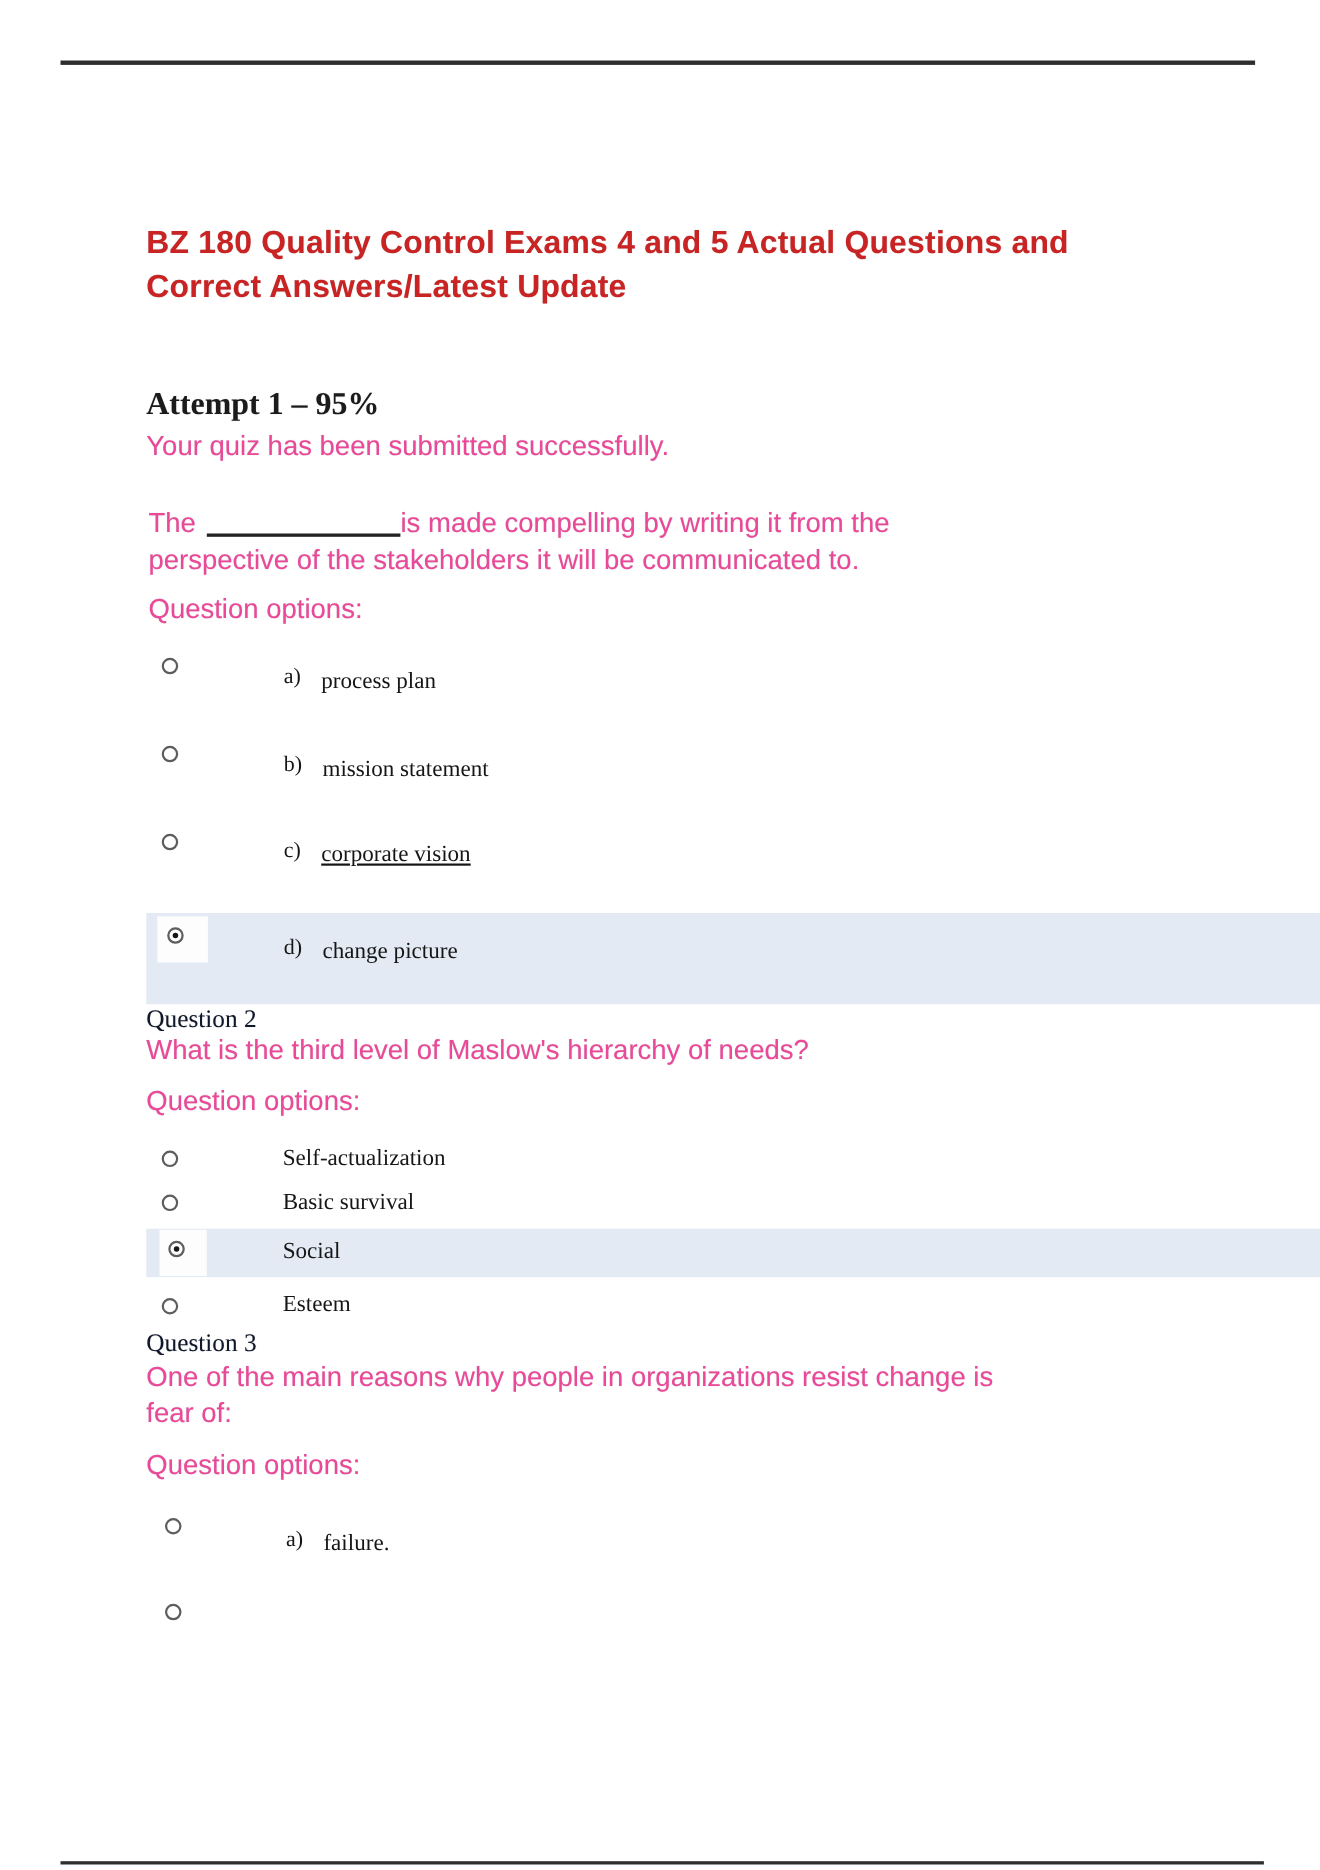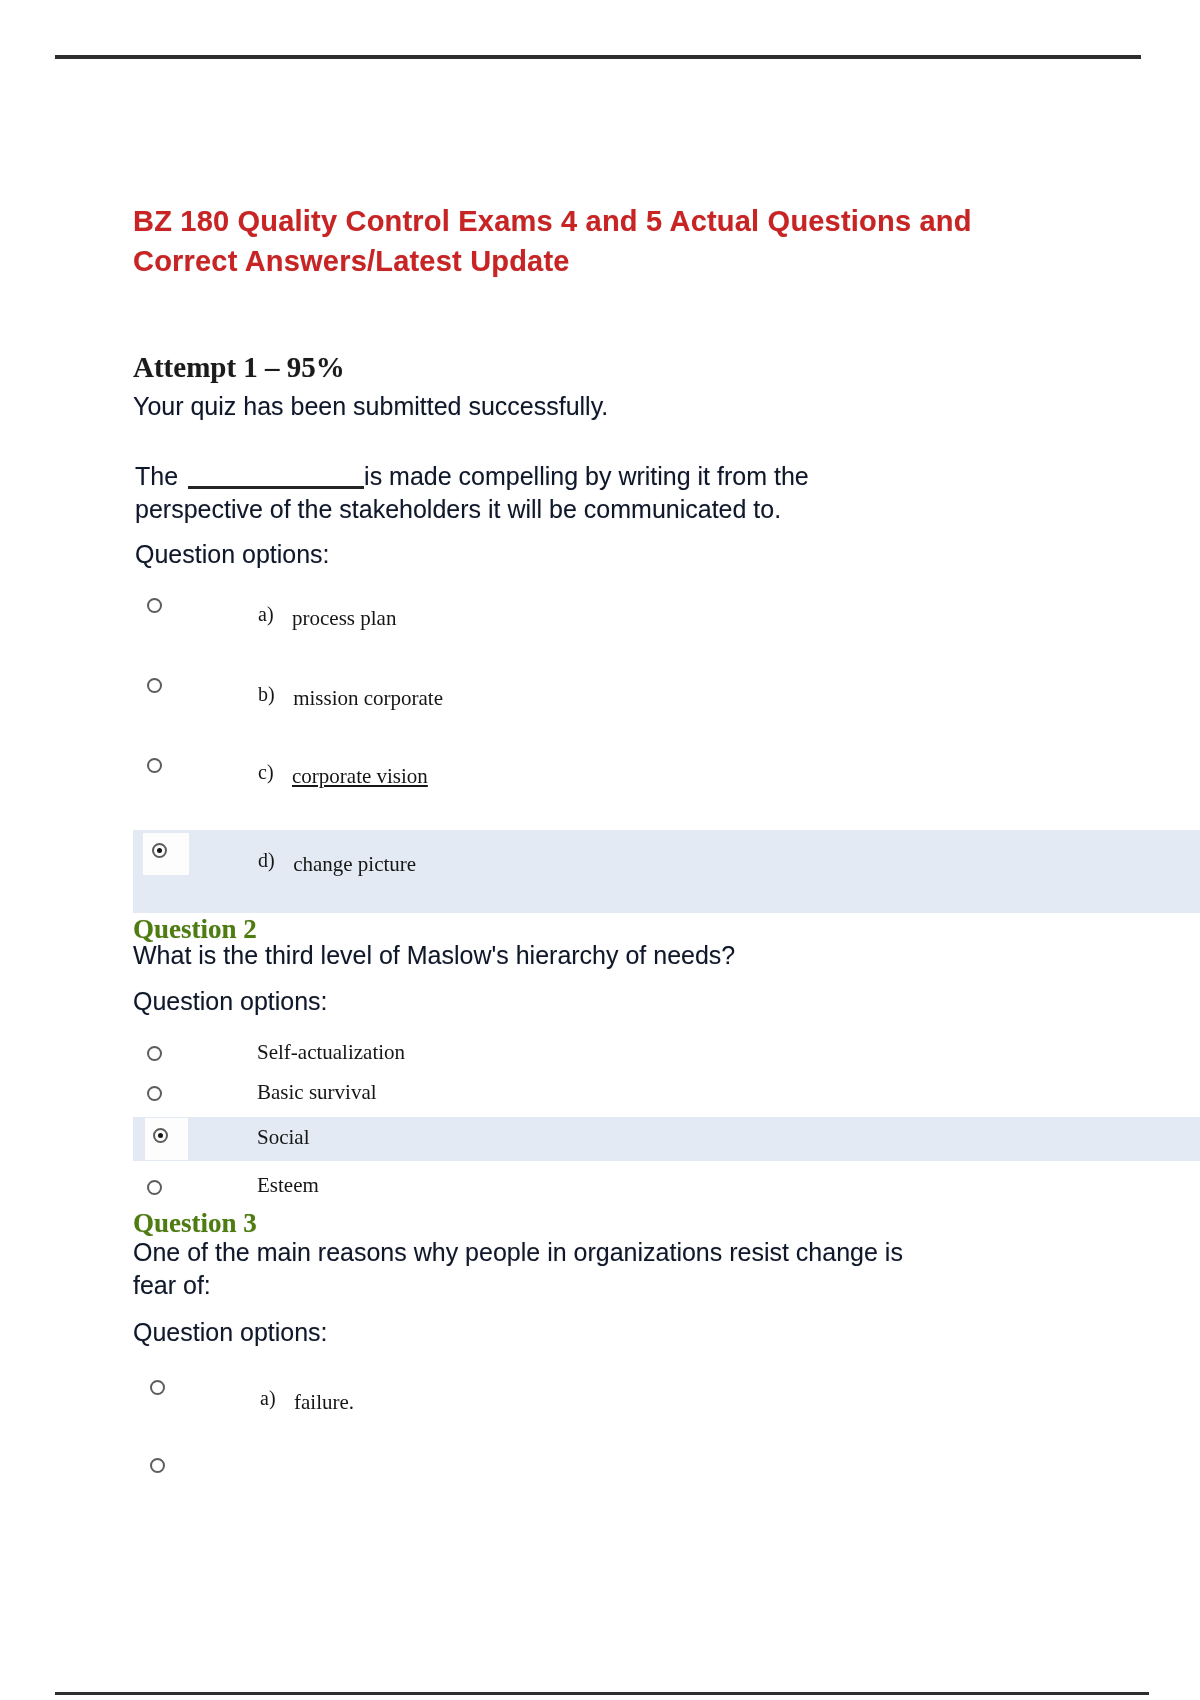--- a/index.html
+++ b/index.html
@@ -7,22 +7,22 @@
     width:1200px;height:1700px;position:relative;background:#ffffff;
     font-family:"Liberation Sans", sans-serif;color:#1e1e1e;overflow:hidden;
   }
   .abs{position:absolute;}
   .rule{background:#2e2e2e;}
   .title-line{
     left:133px;font-size:29px;font-weight:bold;color:#c92323;
     line-height:40px;letter-spacing:0.2px;white-space:nowrap;
   }
   .attempt{left:133px;top:351px;font-size:29px;font-weight:bold;color:#1b1b1b;white-space:nowrap;font-family:Liberation Serif, serif;}
-  .body-text{font-size:25px;color:#0f172a;white-space:nowrap;}
-  .q-heading{font-size:27px;font-weight:bold;font-family:"Liberation Serif", serif;color:#4d7c0f;white-space:nowrap;}
+  .body-text{font-size:25px;color:#ec4899;white-space:nowrap;}
+  .q-heading{font-size:23px;font-weight:normal;font-family:"Liberation Serif", serif;color:#0f172a;white-space:nowrap;}
   .opt-serif{font-family:"Liberation Serif", serif;font-size:21px;color:#161616;white-space:nowrap;text-align:right;}
   .opt-letter{font-family:"Liberation Serif", serif;font-size:20px;color:#161616;white-space:nowrap;}
   .blank{
     display:inline-block;width:176px;height:22px;vertical-align:-4px;
     border-bottom:3px solid #242424;margin-left:10px;
   }
   .radio{
     width:15px;height:15px;border:2px solid #5d5d5d;border-radius:50%;
     box-sizing:border-box;background:transparent;
   }
@@ -54,21 +54,21 @@
 
 <div class="abs radio" style="left:147px;top:598px;"></div>
 <div class="abs" style="left:258px;top:606px;">
   <span class="opt-letter" style="position:relative;top:-4px;">a)</span>
   <span class="opt-serif" style="margin-left:14px;">process plan</span>
 </div>
 
 <div class="abs radio" style="left:147px;top:678px;"></div>
 <div class="abs" style="left:258px;top:686px;">
   <span class="opt-letter" style="position:relative;top:-4px;">b)</span>
-  <span class="opt-serif" style="margin-left:14px;">mission corporate</span>
+  <span class="opt-serif" style="margin-left:14px;">mission statement</span>
 </div>
 
 <div class="abs radio" style="left:147px;top:758px;"></div>
 <div class="abs" style="left:258px;top:764px;">
   <span class="opt-letter" style="position:relative;top:-4px;">c)</span>
   <span class="opt-serif" style="margin-left:14px;text-decoration:underline;">corporate vision</span>
 </div>
 
 <div class="abs hl-row" style="left:133px;top:830px;width:1067px;height:83px;">
   <div class="white-cell" style="left:10px;top:3px;width:46px;height:42px;">

